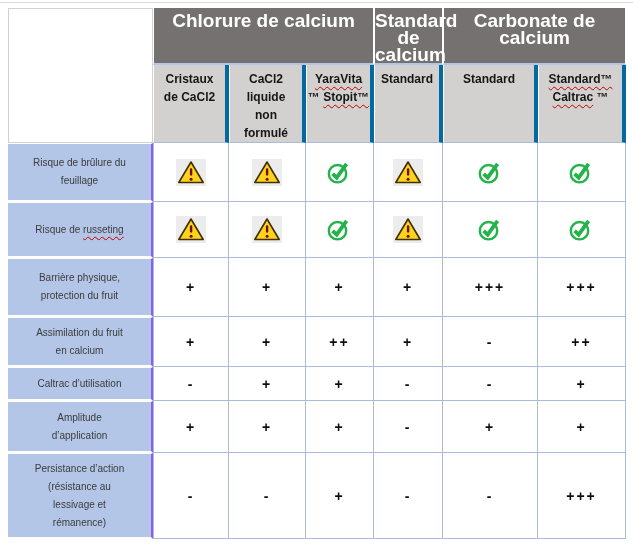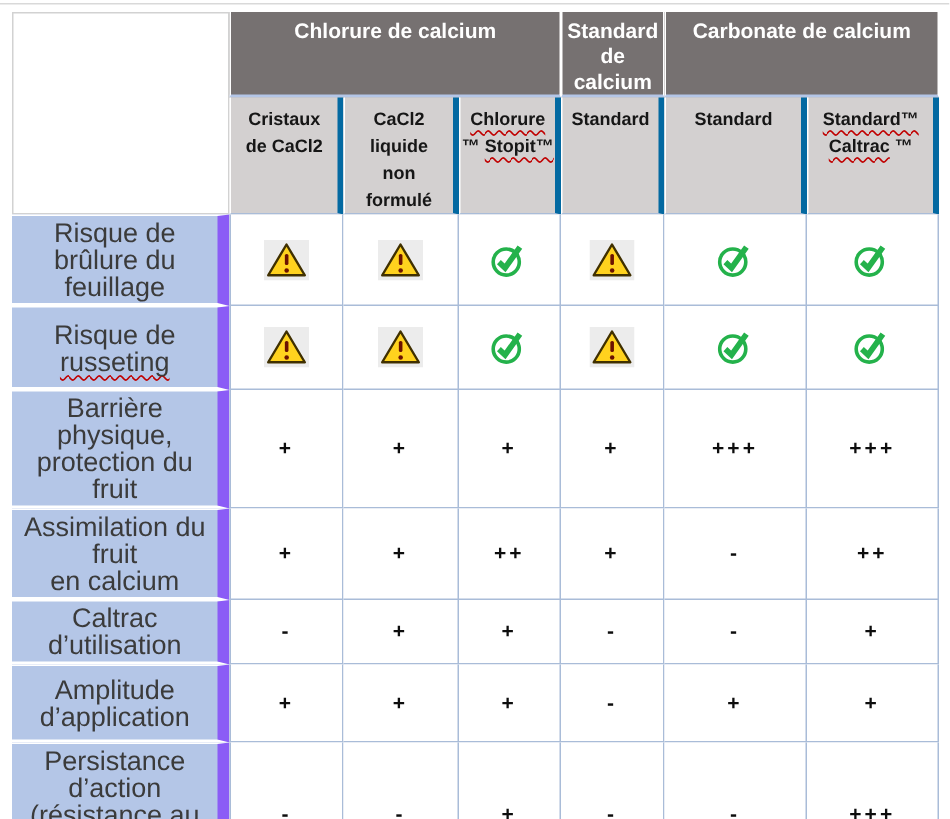--- a/index.html
+++ b/index.html
@@ -23,35 +23,35 @@
   }
   col.c0{width:145px}col.c1{width:76px}col.c2{width:77px}col.c3{width:68px}
   col.c4{width:69px}col.c5{width:95px}col.c6{width:88px}
   tr.group-row{height:52px}
   tr.product-row{height:76px}
   tr.r0{height:59px}tr.r1{height:56px}tr.r2{height:59px}tr.r3{height:50px}
   tr.r4{height:34px}tr.r5{height:52px}tr.r6{height:86px}
   th,td{padding:0;text-align:center;}
   th.corner{background:#ffffff;border:1px solid #d2d2d2;}
   th.group{
-    background:var(--dark);color:#ffffff;font-weight:700;font-size:14px;
+    background:var(--dark);color:#ffffff;font-weight:700;font-size:19px;
     vertical-align:top;padding-top:4px;line-height:17px;
     border-left:1px solid #ffffff;border-right:1px solid #ffffff;
     border-bottom:2px solid var(--blue);
   }
   th.product{
     background:var(--light);color:#161616;font-weight:700;font-size:12px;
     vertical-align:top;padding-top:5px;line-height:18px;
     border-left:1px solid #ffffff;border-right:4px solid #0369a1;
     border-bottom:1px solid var(--border);
   }
   th.label{
-    background:var(--blue);color:var(--ink);font-weight:400;font-size:18px;
+    background:var(--blue);color:var(--ink);font-weight:400;font-size:10px;
     vertical-align:middle;line-height:18px;padding:2px 3px;
-    border-top:1px solid #ffffff;border-bottom:2px solid #ffffff;border-right:8px solid #8b5cf6;
+    border-top:1px solid #ffffff;border-bottom:2px solid #ffffff;border-right:2px solid #8b5cf6;
   }
   td.data{
     background:#ffffff;vertical-align:middle;
     border-right:1px solid var(--border);border-bottom:1px solid var(--border);
   }
   td.data.first{border-left:1px solid var(--border);}
   .sym{font-weight:700;font-size:14px;letter-spacing:2px;color:#0d0d0d;}
   .icon-wrap{display:inline-block;vertical-align:middle;line-height:0;}
   .sp{
     text-decoration:underline wavy #c00000;
@@ -78,21 +78,21 @@
   <thead>
     <tr class="group-row">
         <th class="corner" rowspan="2"></th>
         <th class="group" colspan="3">Chlorure de calcium</th>
         <th class="group" colspan="1">Standard de calcium</th>
         <th class="group" colspan="2">Carbonate de calcium</th>
       </tr>
     <tr class="product-row">
         <th class="product">Cristaux<br>de CaCl2</th>
         <th class="product">CaCl2<br>liquide<br>non<br>formulé</th>
-        <th class="product"><span class="sp">Chlorure</span><br>™ <span class="sp">Stopit™</span></th>
+        <th class="product"><span class="sp">YaraVita</span><br>™ <span class="sp">Stopit™</span></th>
         <th class="product">Standard</th>
         <th class="product">Standard</th>
         <th class="product"><span class="sp">Standard™</span><br><span class="sp">Caltrac</span> ™</th>
       </tr>
   </thead>
   <tbody>
       <tr class="r0">
         <th class="label">Risque de brûlure du<br>feuillage</th>
         <td class="data first"><span class="icon-wrap"><svg width="30" height="27" viewBox="0 0 30 27">
               <rect x="0" y="0" width="30" height="27" fill="#ececec"></rect>

